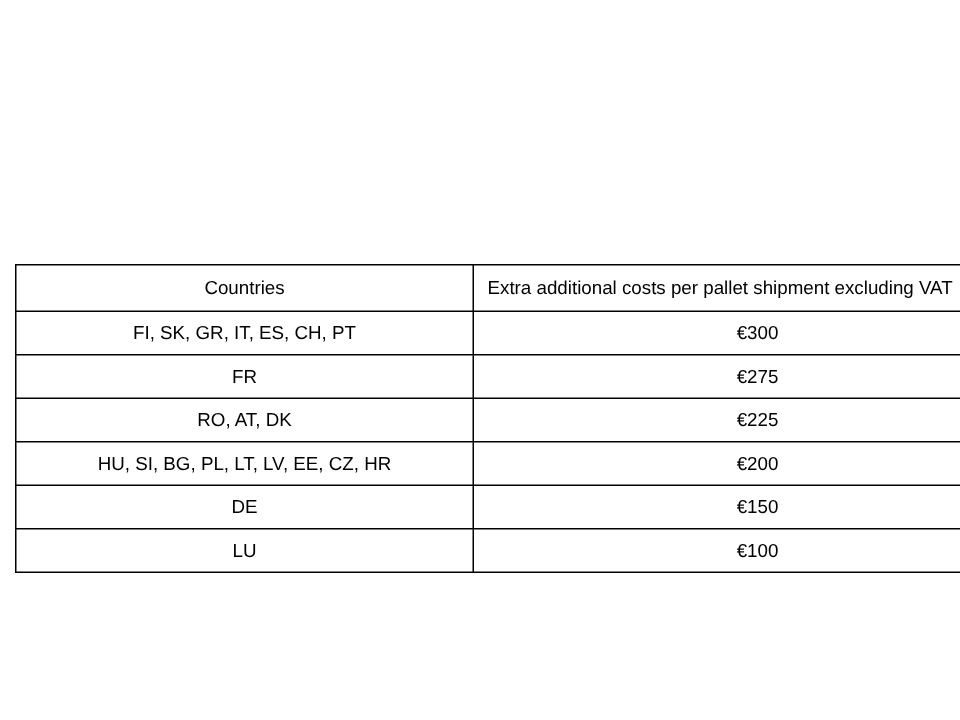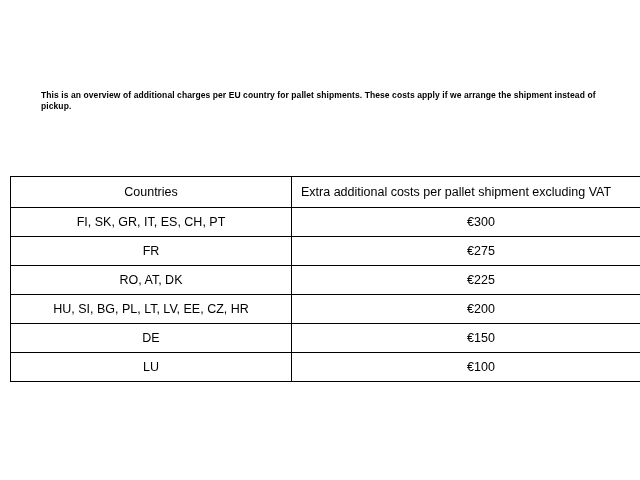--- a/index.html
+++ b/index.html
@@ -41,21 +41,21 @@
   table.charges {
     border-collapse: collapse;
     width: 624px;
     table-layout: fixed;
   }
   table.charges td {
     border: 1px solid #000000;
     font-size: 12.5px;
     color: #000000;
     height: 28px;
-    padding: 0 8px;
+    padding: 0 20px;
     vertical-align: middle;
     overflow: hidden;
     white-space: nowrap;
   }
   table.charges .col-countries {
     width: 264px;
   }
   table.charges .col-costs {
     width: 360px;
   }
@@ -72,21 +72,20 @@
   }
   table.charges tr.data-row td.col-costs {
     padding-left: 9px;
   }
 </style>
 </head>
 <body>
 
 <div class="page">
 
-  <div class="intro">This is an overview of additional charges per EU country for pallet shipments. These costs apply if we arrange the shipment instead of pickup.</div>
 
   <div class="table-wrap">
     <table class="charges">
       <tbody>
         <tr class="header-row">
           <td class="col-countries">Countries</td>
           <td class="col-costs">Extra additional costs per pallet shipment excluding VAT</td>
         </tr>
         <tr class="data-row">
           <td class="col-countries">FI, SK, GR, IT, ES, CH, PT</td>

